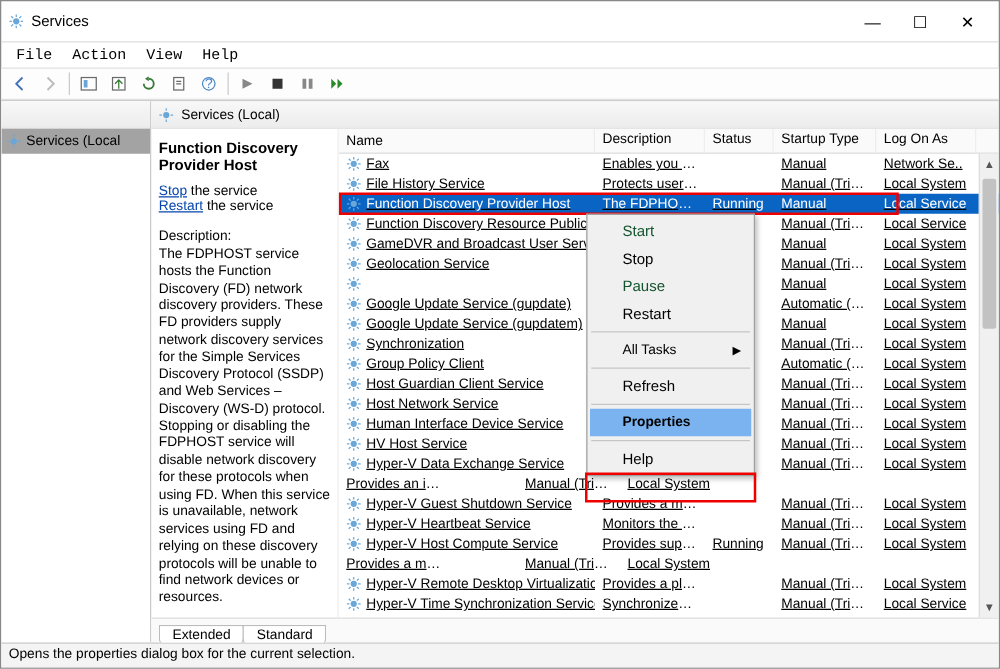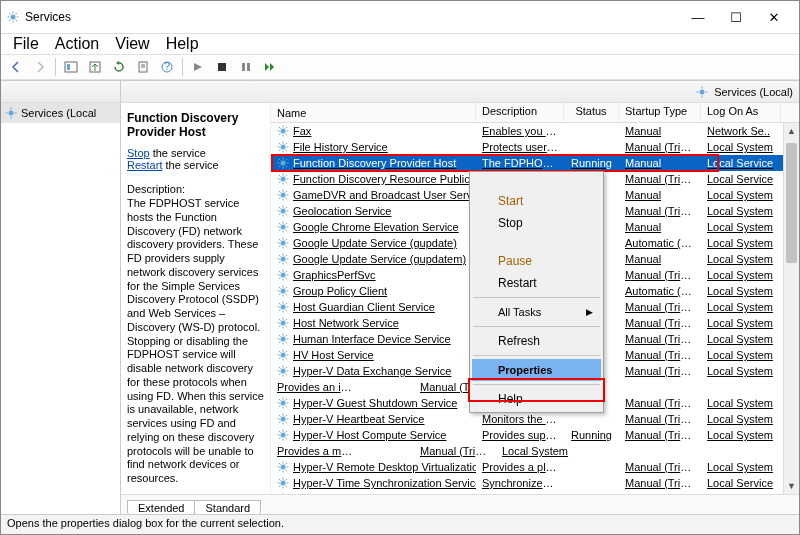--- a/index.html
+++ b/index.html
@@ -2,54 +2,54 @@
 <html><head>
 <meta charset="utf-8">
 <style>
   * { box-sizing: border-box; margin: 0; padding: 0; font-family: "Segoe UI", Tahoma, sans-serif; font-size: 11px; }
   body { background: #fff; width: 800px; height: 535px; overflow: hidden; display: flex; flex-direction: column; border: 1px solid #888; }
   .titlebar { height: 28px; display: flex; align-items: center; padding: 16px 6px; border-bottom: 1px solid #ddd; }
   .titlebar .title { margin-left: 6px; font-size: 12px; }
   .winbtns { margin-left: auto; display: flex; gap: 0; }
   .winbtns div { width: 38px; height: 22px; display: flex; align-items: center; justify-content: center; font-size: 13px; }
   .menubar { height: 20px; display: flex; align-items: center; gap: 4px; padding: 0 6px; }
-  .menubar span { padding: 1px 6px; font-size: 16px; }
+  .menubar span { padding: 1px 6px; font-size: 12px; font-family: Liberation Mono, monospace; }
   .toolbar { height: 26px; display: flex; align-items: center; padding: 0 4px; border-top: 1px solid #e0e0e0; border-bottom: 1px solid #e0e0e0; gap: 2px; background: #fdfdfd; }
   .tbtn { width: 22px; height: 22px; display: flex; align-items: center; justify-content: center; border: 1px solid transparent; }
   .tsep { width: 1px; height: 18px; background: #ccc; margin: 0 2px; }
   .workspace { flex: 1; display: flex; border-top: 1px solid #ccc; overflow: hidden; }
   .leftpanel { width: 120px; border-right: 1px solid #ccc; background: #fff; overflow: hidden; }
   .lp-head { height: 22px; display: flex; align-items: center; padding: 0 4px; background: linear-gradient(#f8f8f8,#ececec); border-bottom: 1px solid #ddd; gap: 4px; }
-  .lp-item { height: 20px; display: flex; align-items: center; padding: 0 4px; gap: 4px; background: #e5e5e5; white-space: nowrap; overflow: hidden; }
+  .lp-item { height: 20px; display: flex; align-items: center; padding: 0 4px; gap: 4px; background: #a3a3a3; white-space: nowrap; overflow: hidden; }
   .rightpanel { flex: 1; display: flex; flex-direction: column; overflow: hidden; }
-  .rp-head { height: 22px; display: flex; align-items: center; padding: 0 6px; background: linear-gradient(#f8f8f8,#ececec); border-bottom: 1px solid #ddd; gap: 6px; justify-content: flex-end; }
+  .rp-head { height: 22px; display: flex; align-items: center; padding: 0 6px; background: linear-gradient(#f8f8f8,#ececec); border-bottom: 1px solid #ddd; gap: 6px; }
   .rp-body { flex: 1; display: flex; overflow: hidden; position: relative; }
   .infopane { width: 150px; padding: 8px 6px; border-right: 1px solid #eee; overflow: hidden; font-size: 11px; }
   .infopane .svc-title { font-weight: bold; font-size: 12px; margin-bottom: 8px; }
   .infopane .svc-links a { color: #0645ad; text-decoration: underline; cursor: pointer; }
   .infopane .desc-label { margin-top: 12px; }
   .infopane .desc-text { margin-top: 2px; line-height: 1.25; word-wrap: break-word; }
   .listpane { flex: 1; display: flex; flex-direction: column; overflow: hidden; }
   .cols { display: flex; height: 20px; border-bottom: 1px solid #ddd; background: #fafafa; }
   .cols .col { padding: 2px 6px; border-right: 1px solid #eee; white-space: nowrap; overflow: hidden; font-size: 11px; }
   .rows { flex: 1; overflow: hidden; text-decoration: underline; }
   .row { display: flex; height: 16px; align-items: center; white-space: nowrap; }
   .row.selected { background: #0a64c4; color: #fff; }
   .row .cell { padding: 0 6px; overflow: hidden; text-overflow: ellipsis; font-size: 11px; }
   .c-name { width: 205px; display: flex; align-items: center; gap: 4px; }
   .c-desc { width: 88px; }
-  .c-status { width: 55px; text-align: center; }
+  .c-status { width: 55px; }
   .c-start { width: 82px; }
   .c-logon { width: 80px; }
   .gear { width: 12px; height: 12px; flex: 0 0 12px; }
   .red-box-row { position: absolute; border: 2px solid #e00; pointer-events: none; }
   .red-box-menu { position: absolute; border: 2px solid #e00; pointer-events: none; z-index: 30; }
   .ctxmenu { position: absolute; background: #f0f0f0; border: 1px solid #a0a0a0; box-shadow: 2px 2px 4px rgba(0,0,0,0.25); padding: 2px; z-index: 20; }
   .ctxmenu .mi { height: 22px; padding: 0 22px 0 26px; display: flex; align-items: center; position: relative; font-size: 12px; }
-  .ctxmenu .mi.disabled { color: #a16207; margin-top: 16px; }
+  .ctxmenu .mi.disabled { color: #14532d; }
   .ctxmenu .mi.highlight { background: #7ab3ef; }
   .ctxmenu .msep { height: 1px; background: #c5c5c5; margin: 3px 1px; }
   .ctxmenu .mi .sub { position: absolute; right: 8px; font-size: 9px; }
   .tabs { height: 20px; border-top: 1px solid #ddd; display: flex; align-items: flex-end; padding-left: 6px; background: #fafafa; }
   .tab { border: 1px solid #bbb; border-bottom: none; padding: 1px 10px; margin-right: -1px; background: #fff; font-size: 11px; border-radius: 0 0 4px 4px; transform: translateY(1px); margin-top: 46px; }
   .tab.active { background: #fff; font-weight: normal; }
   .statusbar { height: 20px; border-top: 1px solid #ccc; padding: 2px 6px; font-size: 11px; background: #f4f4f4; }
   .gear-svg { width: 12px; height: 12px; }
   .scrollbar-v { position: absolute; right: 0; top: 20px; bottom: 0; width: 16px; background: #f0f0f0; border-left: 1px solid #ddd; }
   .scrollbar-v .thumb { position: absolute; left: 2px; right: 2px; top: 20px; height: 120px; background: #c2c2c2; border-radius: 2px; }
@@ -346,21 +346,20 @@
                     <line x1="12" y1="1" x2="12" y2="5"></line>
                     <line x1="12" y1="19" x2="12" y2="23"></line>
                     <line x1="1" y1="12" x2="5" y2="12"></line>
                     <line x1="19" y1="12" x2="23" y2="12"></line>
                     <line x1="4" y1="4" x2="7" y2="7"></line>
                     <line x1="17" y1="17" x2="20" y2="20"></line>
                     <line x1="4" y1="20" x2="7" y2="17"></line>
                     <line x1="17" y1="7" x2="20" y2="4"></line>
                   </g>
                 </svg>
-                <span>Google Chrome Elevation Service</span>
               </div>
               <div class="cell c-desc"></div>
               <div class="cell c-status"></div>
               <div class="cell c-start">Manual</div>
               <div class="cell c-logon">Local System</div>
             </div>
             <div class="row">
               <div class="cell c-name">
                 <svg class="gear" viewBox="0 0 24 24">
                   <circle cx="12" cy="12" r="5" fill="#6aa7d8"></circle>
@@ -412,21 +411,21 @@
                     <line x1="12" y1="1" x2="12" y2="5"></line>
                     <line x1="12" y1="19" x2="12" y2="23"></line>
                     <line x1="1" y1="12" x2="5" y2="12"></line>
                     <line x1="19" y1="12" x2="23" y2="12"></line>
                     <line x1="4" y1="4" x2="7" y2="7"></line>
                     <line x1="17" y1="17" x2="20" y2="20"></line>
                     <line x1="4" y1="20" x2="7" y2="17"></line>
                     <line x1="17" y1="7" x2="20" y2="4"></line>
                   </g>
                 </svg>
-                <span>GraphicsPerfSvc</span>
+                <span>Synchronization</span>
               </div>
               <div class="cell c-desc"></div>
               <div class="cell c-status"></div>
               <div class="cell c-start">Manual (Trigg..</div>
               <div class="cell c-logon">Local System</div>
             </div>
             <div class="row">
               <div class="cell c-name">
                 <svg class="gear" viewBox="0 0 24 24">
                   <circle cx="12" cy="12" r="5" fill="#6aa7d8"></circle>

